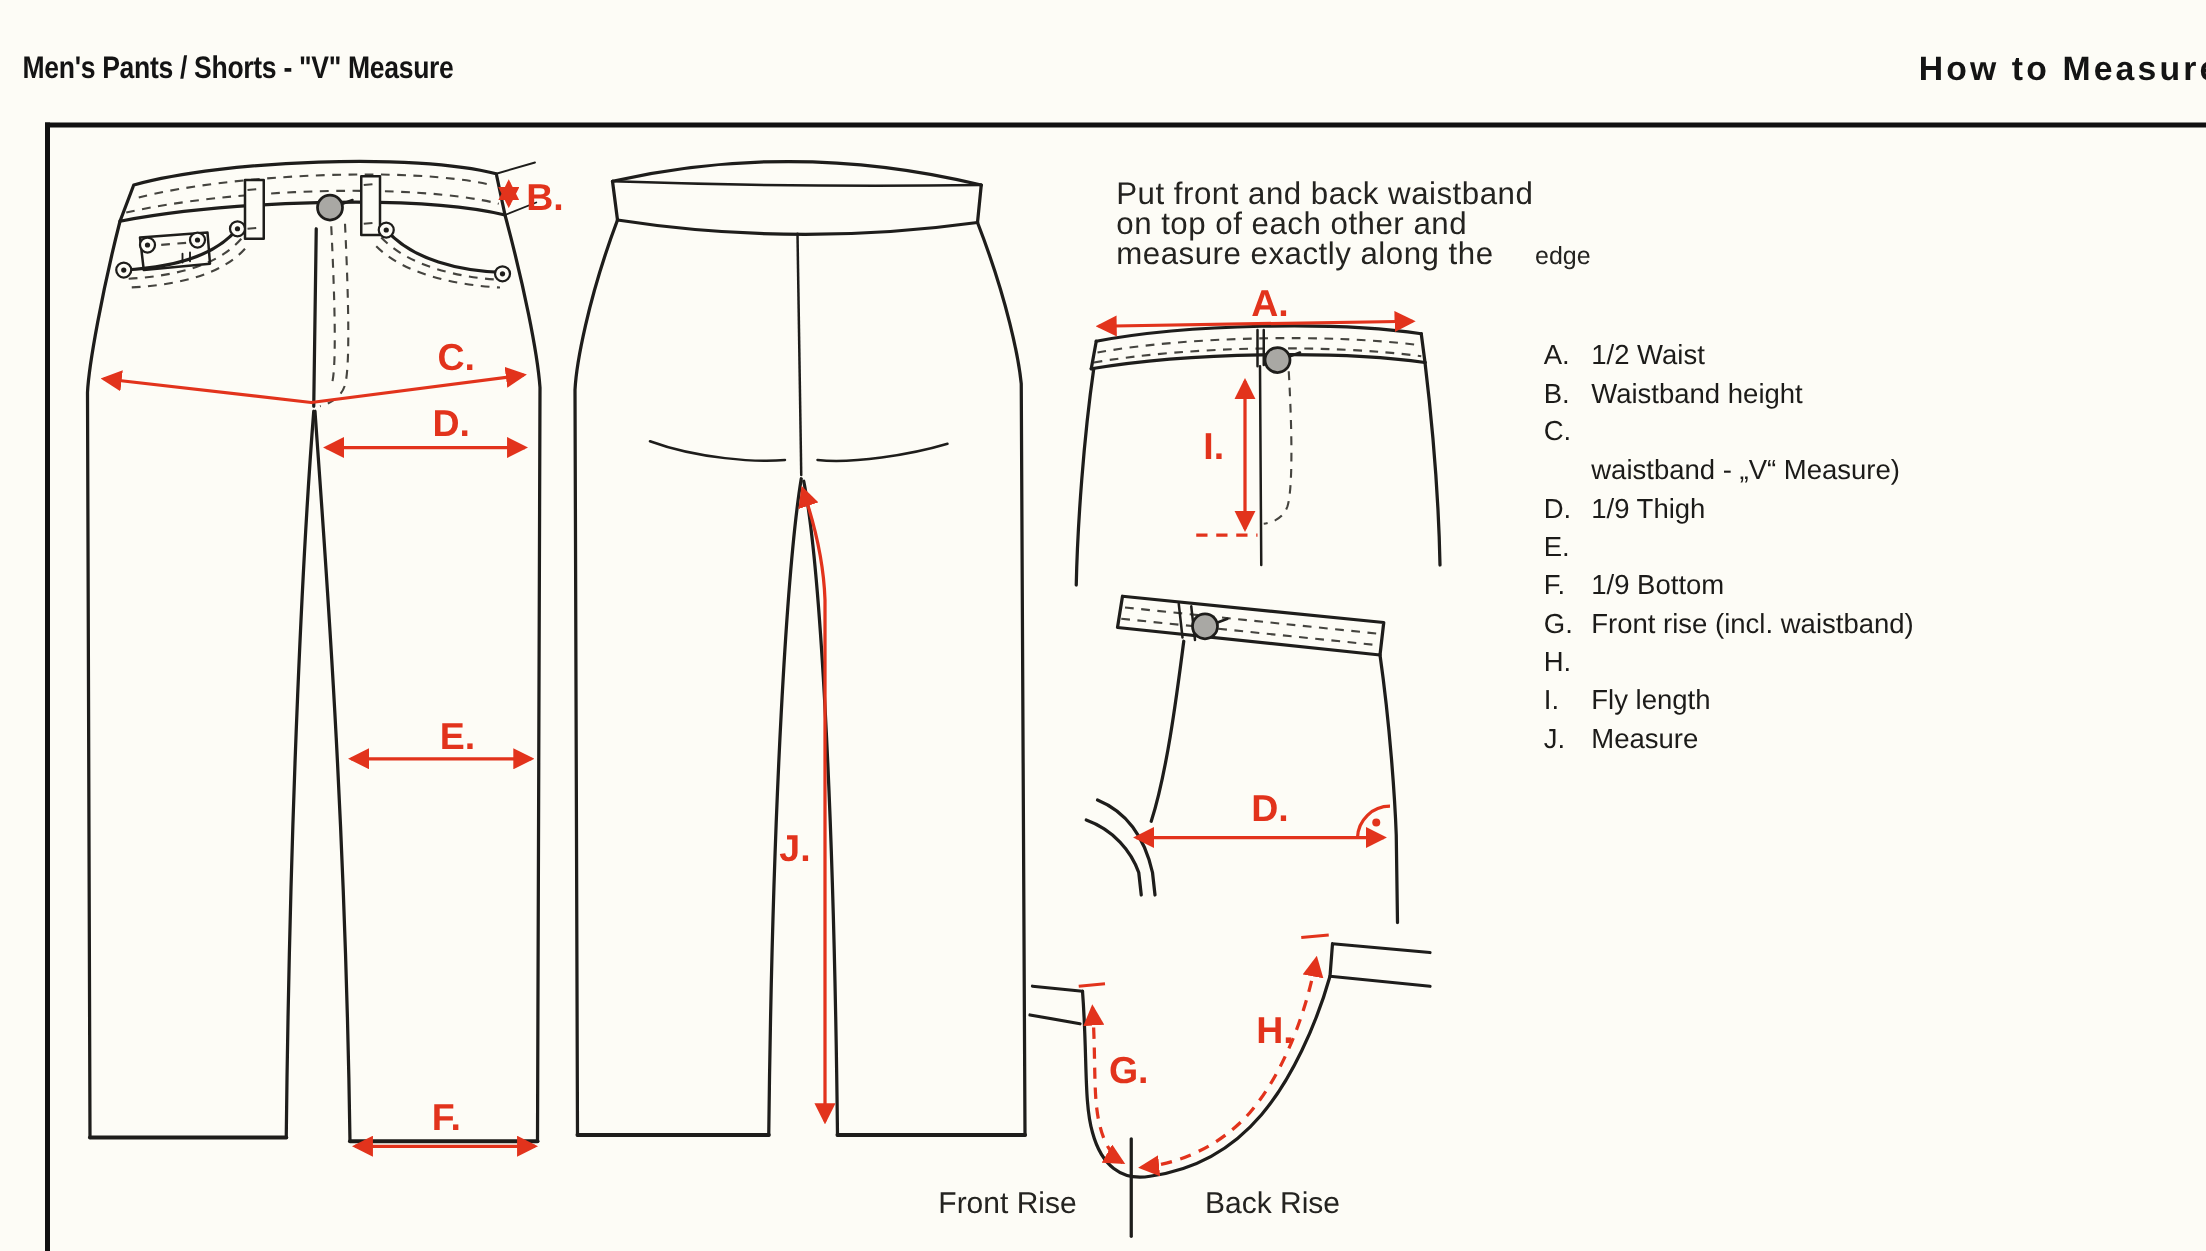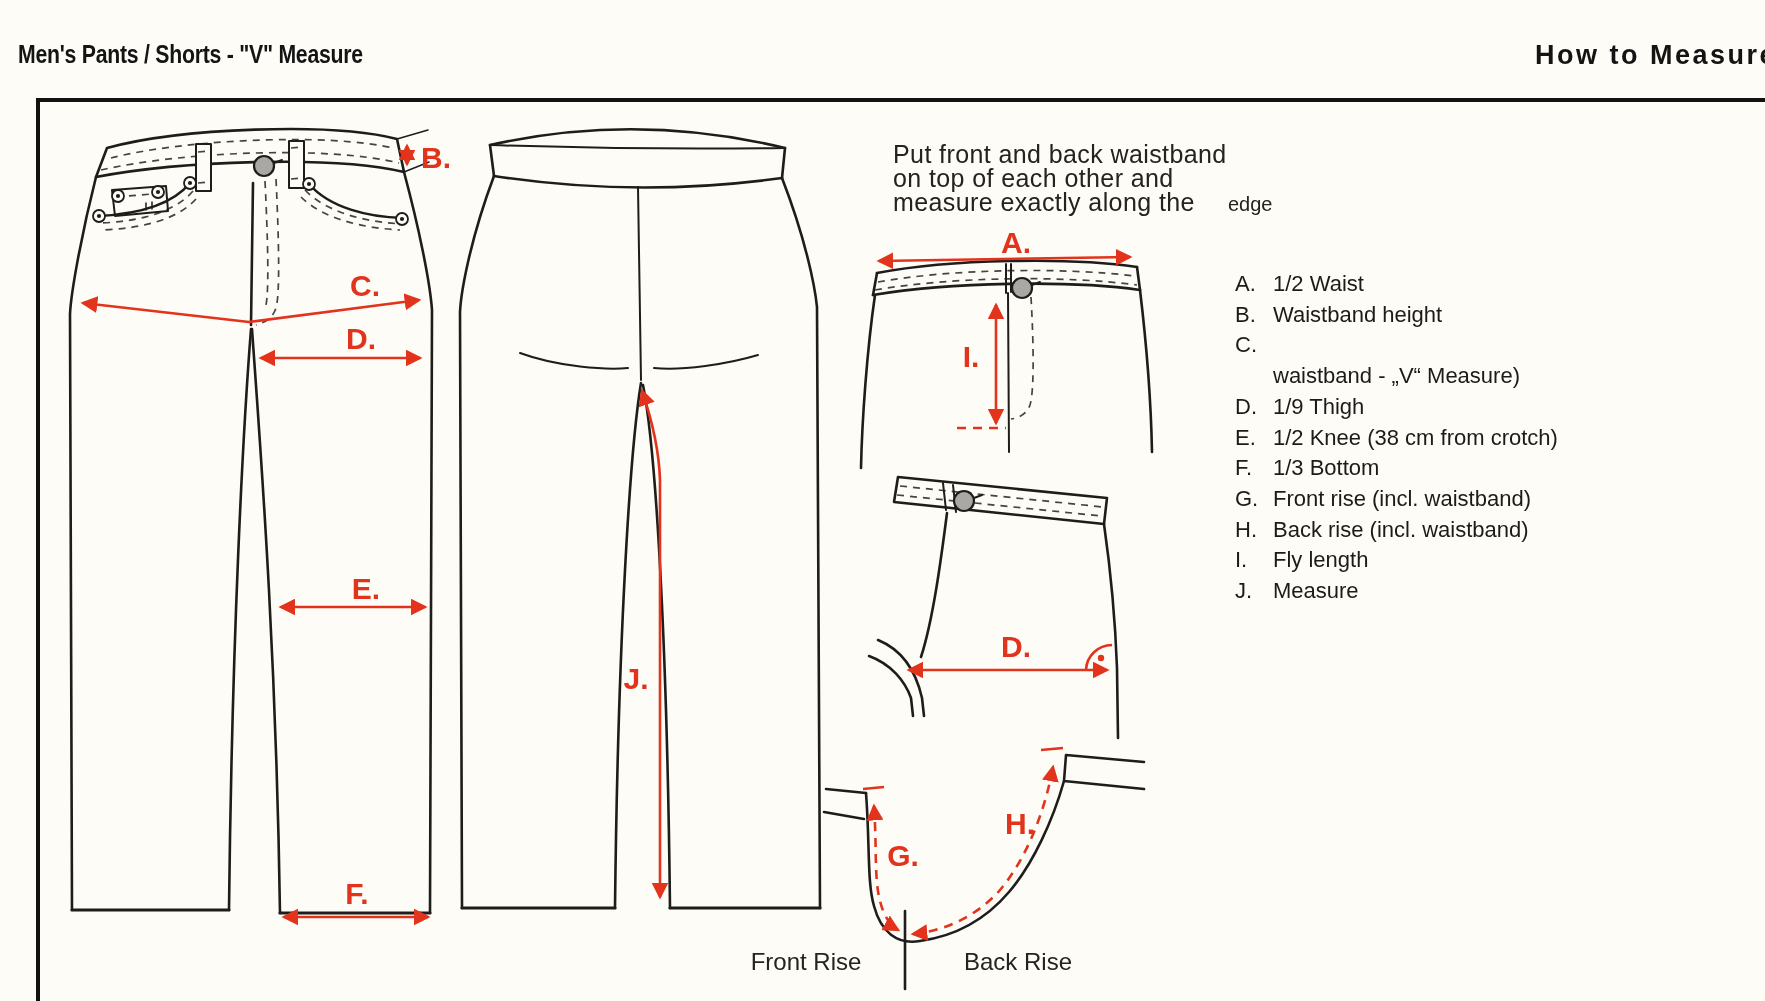--- a/index.html
+++ b/index.html
@@ -223,33 +223,31 @@
     <div class="legend-row">
       <span class="legend-letter"></span>
       <span>waistband - „V“ Measure)</span>
     </div>
     <div class="legend-row">
       <span class="legend-letter">D.</span>
       <span>1/9 Thigh</span>
     </div>
     <div class="legend-row">
       <span class="legend-letter">E.</span>
-      <span>1/2 Knee (38 cm from crotch)</span>
     </div>
     <div class="legend-row">
       <span class="legend-letter">F.</span>
-      <span>1/3 Bottom</span>
+      <span>1/9 Bottom</span>
     </div>
     <div class="legend-row">
       <span class="legend-letter">G.</span>
       <span>Front rise (incl. waistband)</span>
     </div>
     <div class="legend-row">
       <span class="legend-letter">H.</span>
-      <span>Back rise (incl. waistband)</span>
     </div>
     <div class="legend-row">
       <span class="legend-letter">I.</span>
       <span>Fly length</span>
     </div>
     <div class="legend-row">
       <span class="legend-letter">J.</span>
       <span>Measure</span>
     </div>
   </div>

